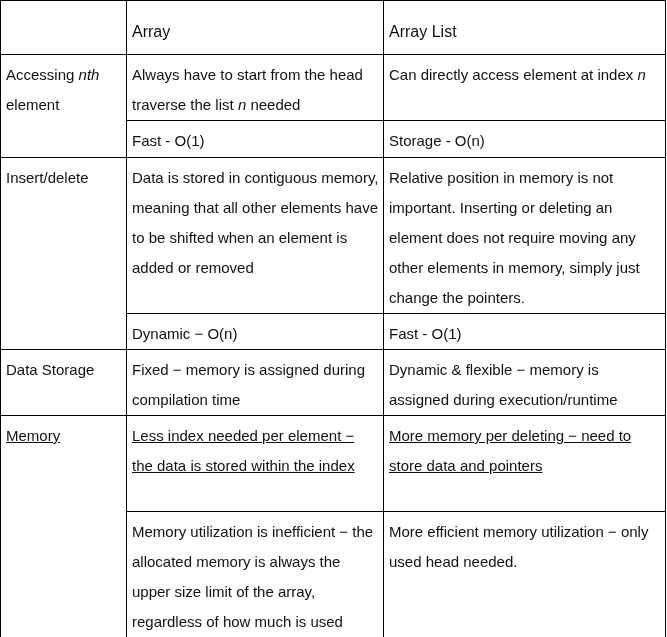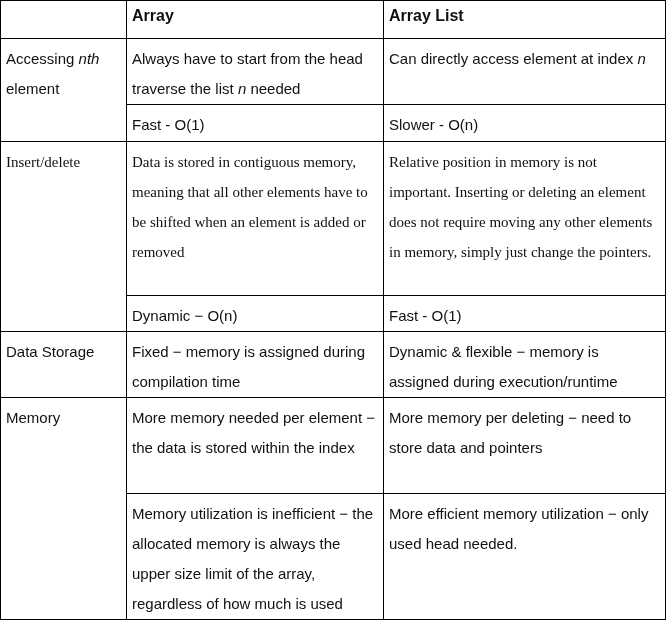--- a/index.html
+++ b/index.html
@@ -13,32 +13,32 @@
       font-size: 15px;
       color: #111111;
     }
     table.cmp td, table.cmp th {
       border: 1px solid #000000;
       vertical-align: top;
       text-align: left;
       padding: 5px 4px 0 5px;
       line-height: 30px;
     }
-    table.cmp th { font-weight: bold; font-size: 16px; height: 37px; padding-top: 0; }
+    table.cmp th { font-weight: normal; font-size: 16px; height: 37px; padding-top: 16px; }
     col.c0 { width: 126px; }
     col.c1 { width: 257px; }
     col.c2 { width: 282px; }
     .it { font-style: italic; }
     .r-head td, .r-head th { height: 37px; }
     .r1a td { height: 56px; }
     .r1b td { height: 31px; }
-    .r2a td { height: 148px; font-family: Liberation Serif, serif; }
+    .r2a td { height: 148px; }
     .r2b td { height: 30px; }
     .r3 td { height: 60px; }
-    .r4a td { height: 90px; }
+    .r4a td { height: 90px; text-decoration: underline; }
     .r4b td { height: 118px; }
   </style>
 </head>
 <body>
 
 <table class="cmp">
   <colgroup>
       <col class="c0">
       <col class="c1">
       <col class="c2">
@@ -50,42 +50,42 @@
     <th>Array List</th>
   </tr>
 
   <tr class="r1a">
     <td rowspan="2"><span>Accessing </span><span class="it">nth</span><span> element</span></td>
     <td><span>Always have to start from the head traverse the list </span><span class="it">n</span><span> needed</span></td>
     <td><span>Can directly access element at index </span><span class="it">n</span></td>
   </tr>
   <tr class="r1b">
     <td>Fast - O(1)</td>
-    <td>Slower - O(n)</td>
+    <td>Storage - O(n)</td>
   </tr>
 
   <tr class="r2a">
     <td rowspan="2">Insert/delete</td>
     <td>Data is stored in contiguous memory, meaning that all other elements have to be shifted when an element is added or removed</td>
     <td>Relative position in memory is not important. Inserting or deleting an element does not require moving any other elements in memory, simply just change the pointers.</td>
   </tr>
   <tr class="r2b">
     <td>Dynamic − O(n)</td>
     <td>Fast - O(1)</td>
   </tr>
 
   <tr class="r3">
     <td>Data Storage</td>
     <td>Fixed − memory is assigned during compilation time</td>
     <td>Dynamic &amp; flexible − memory is assigned during execution/runtime</td>
   </tr>
 
   <tr class="r4a">
     <td rowspan="2">Memory</td>
-    <td>More memory needed per element − the data is stored within the index</td>
+    <td>Less index needed per element − the data is stored within the index</td>
     <td>More memory per deleting − need to store data and pointers</td>
   </tr>
   <tr class="r4b">
     <td>Memory utilization is inefficient − the allocated memory is always the upper size limit of the array, regardless of how much is used</td>
     <td>More efficient memory utilization − only used head needed.</td>
   </tr>
 </tbody>
   </table>
 
 </body></html>

